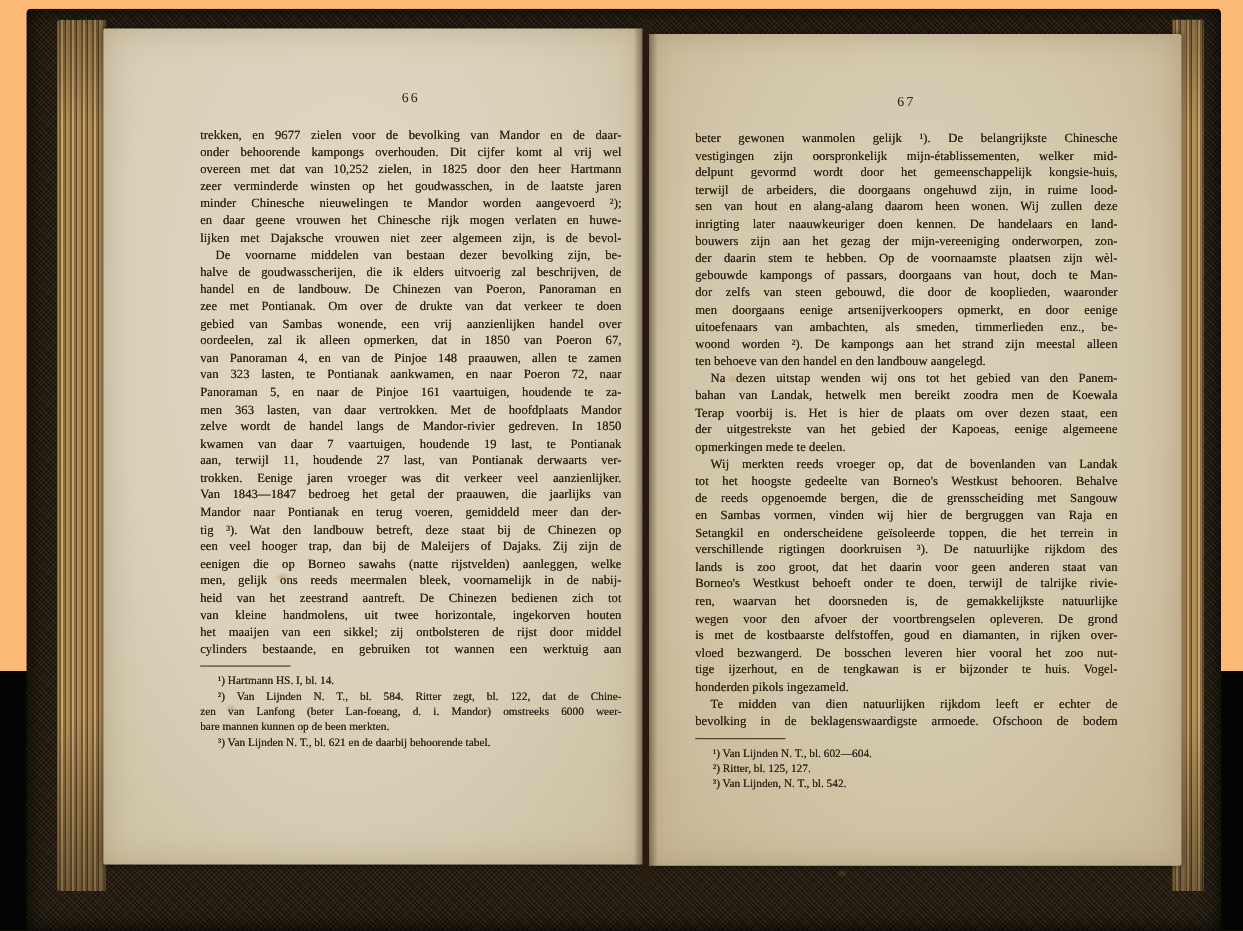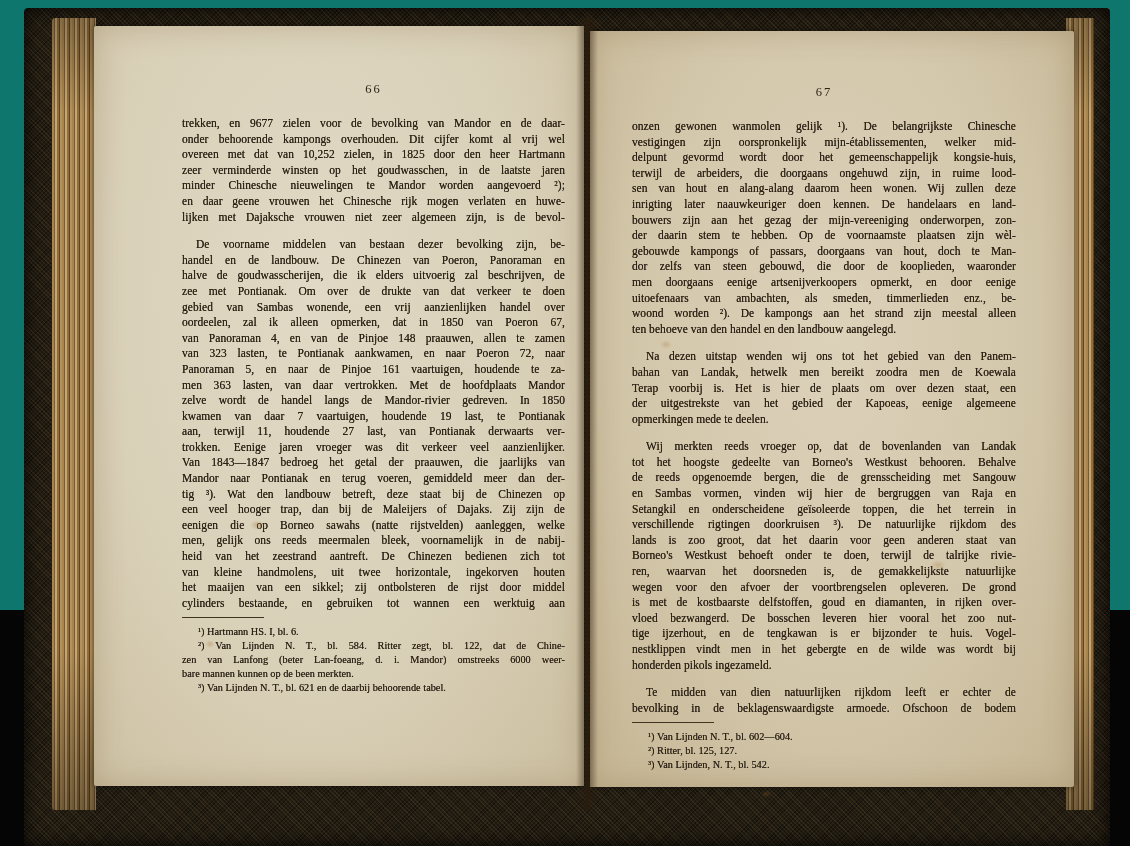--- a/index.html
+++ b/index.html
@@ -1,21 +1,21 @@
 <!DOCTYPE html>
 <html><head>
 <meta charset="utf-8">
 <style>
   html,body { margin:0; padding:0; }
   body {
     width:1130px; height:846px; overflow:hidden;
     background:#050505;
     font-family:"Liberation Serif","DejaVu Serif",serif;
   }
-  .photo { position:relative; width:1130px; height:610px; background:#0f766e; }
+  .photo { position:relative; width:1130px; height:610px; background:#fdba74; }
 
   
   .cover {
     position:absolute; left:24px; top:8px; width:1086px; height:838px;
     background:
       repeating-linear-gradient(45deg, rgba(125,104,62,.20) 0 1px, transparent 1px 3px),
       repeating-linear-gradient(-45deg, rgba(0,0,0,.38) 0 1px, transparent 1px 3px),
       #221c12;
     border-radius:4px;
     box-shadow:0 0 18px rgba(0,0,0,.9) inset;
@@ -66,21 +66,21 @@
     margin-bottom:19px; color:#2b2114;
   }
 
   .tline {
     font-size:11.5px; line-height:15.6px; white-space:nowrap;
     text-align:justify; text-align-last:justify;
     letter-spacing:.05px;
     text-shadow:0 0 .45px rgba(43,33,20,.85);
   }
   .tline.endline { text-align-last:left; }
-  .tline.indent  { text-indent:14px;margin-top:12px; }
+  .tline.indent  { text-indent:14px; }
 
   .fn-rule {
     width:82px; border:0; border-top:1.2px solid #40331f;
     margin:6px 0 7px 0;
   }
   .fline {
     font-size:10.3px; line-height:13.8px; white-space:nowrap;
     text-align:justify; text-align-last:justify;
     text-shadow:0 0 .4px rgba(43,33,20,.8);
   }
@@ -113,22 +113,22 @@
       <div class="pagenum">66</div>
       <div class="text-body">
           <div class="tline">trekken, en 9677 zielen voor de bevolking van Mandor en de daar-</div>
           <div class="tline">onder behoorende kampongs overhouden.  Dit cijfer komt al vrij wel</div>
           <div class="tline">overeen met dat van 10,252 zielen, in 1825 door den heer Hartmann</div>
           <div class="tline">zeer verminderde winsten op het goudwasschen, in de laatste jaren</div>
           <div class="tline">minder Chinesche nieuwelingen te Mandor worden aangevoerd ²);</div>
           <div class="tline">en daar geene vrouwen het Chinesche rijk mogen verlaten en huwe-</div>
           <div class="tline">lijken met Dajaksche vrouwen niet zeer algemeen zijn, is de bevol-</div>
           <div class="tline indent">De voorname middelen van bestaan dezer bevolking zijn, be-</div>
+          <div class="tline">halve de goudwasscherijen, die ik elders uitvoerig zal beschrijven, de</div>
           <div class="tline">handel en de landbouw.  De Chinezen van Poeron, Panoraman en</div>
-          <div class="tline">halve de goudwasscherijen, die ik elders uitvoerig zal beschrijven, de</div>
           <div class="tline">zee met Pontianak.  Om over de drukte van dat verkeer te doen</div>
           <div class="tline">gebied van Sambas wonende, een vrij aanzienlijken handel over</div>
           <div class="tline">oordeelen, zal ik alleen opmerken, dat in 1850 van Poeron 67,</div>
           <div class="tline">van Panoraman 4, en van de Pinjoe 148 praauwen, allen te zamen</div>
           <div class="tline">van 323 lasten, te Pontianak aankwamen, en naar Poeron 72, naar</div>
           <div class="tline">Panoraman 5, en naar de Pinjoe 161 vaartuigen, houdende te za-</div>
           <div class="tline">men 363 lasten, van daar vertrokken.  Met de hoofdplaats Mandor</div>
           <div class="tline">zelve wordt de handel langs de Mandor-rivier gedreven.  In 1850</div>
           <div class="tline">kwamen van daar 7 vaartuigen, houdende 19 last, te Pontianak</div>
           <div class="tline">aan, terwijl 11, houdende 27 last, van Pontianak derwaarts ver-</div>
@@ -139,34 +139,34 @@
           <div class="tline">een veel hooger trap, dan bij de Maleijers of Dajaks.  Zij zijn de</div>
           <div class="tline">eenigen die op Borneo sawahs (natte rijstvelden) aanleggen, welke</div>
           <div class="tline">men, gelijk ons reeds meermalen bleek, voornamelijk in de nabij-</div>
           <div class="tline">heid van het zeestrand aantreft.  De Chinezen bedienen zich tot</div>
           <div class="tline">van kleine handmolens, uit twee horizontale, ingekorven houten</div>
           <div class="tline">het maaijen van een sikkel; zij ontbolsteren de rijst door middel</div>
           <div class="tline">cylinders bestaande, en gebruiken tot wannen een werktuig aan</div>
         </div>
       <hr class="fn-rule">
       <div class="footnotes">
-          <div class="fline fstart endline">¹)  Hartmann HS. I, bl. 6.</div>
+          <div class="fline fstart endline">¹)  Hartmann HS. I, bl. 14.</div>
           <div class="fline fstart">²)  Van Lijnden N. T., bl. 584.  Ritter zegt, bl. 122, dat de Chine-</div>
           <div class="fline">zen van Lanfong (beter Lan-foeang, d. i. Mandor) omstreeks 6000 weer-</div>
           <div class="fline endline">bare mannen kunnen op de been merkten.</div>
           <div class="fline fstart endline">³)  Van Lijnden N. T., bl. 621 en de daarbij behoorende tabel.</div>
         </div>
     </div>
   </div>
 
   <div class="page right">
     <div class="text-col">
       <div class="pagenum">67</div>
       <div class="text-body">
-          <div class="tline">onzen gewonen wanmolen gelijk ¹).  De belangrijkste Chinesche</div>
+          <div class="tline">beter gewonen wanmolen gelijk ¹).  De belangrijkste Chinesche</div>
           <div class="tline">vestigingen zijn oorspronkelijk mijn-établissementen, welker mid-</div>
           <div class="tline">delpunt gevormd wordt door het gemeenschappelijk kongsie-huis,</div>
           <div class="tline">terwijl de arbeiders, die doorgaans ongehuwd zijn, in ruime lood-</div>
           <div class="tline">sen van hout en alang-alang daarom heen wonen.  Wij zullen deze</div>
           <div class="tline">inrigting later naauwkeuriger doen kennen.  De handelaars en land-</div>
           <div class="tline">bouwers zijn aan het gezag der mijn-vereeniging onderworpen, zon-</div>
           <div class="tline">der daarin stem te hebben.  Op de voornaamste plaatsen zijn wèl-</div>
           <div class="tline">gebouwde kampongs of passars, doorgaans van hout, doch te Man-</div>
           <div class="tline">dor zelfs van steen gebouwd, die door de kooplieden, waaronder</div>
           <div class="tline">men doorgaans eenige artsenijverkoopers opmerkt, en door eenige</div>
@@ -184,21 +184,20 @@
           <div class="tline">en Sambas vormen, vinden wij hier de bergruggen van Raja en</div>
           <div class="tline">Setangkil en onderscheidene geïsoleerde toppen, die het terrein in</div>
           <div class="tline">verschillende rigtingen doorkruisen ³).  De natuurlijke rijkdom des</div>
           <div class="tline">lands is zoo groot, dat het daarin voor geen anderen staat van</div>
           <div class="tline">Borneo's Westkust behoeft onder te doen, terwijl de talrijke rivie-</div>
           <div class="tline">ren, waarvan het doorsneden is, de gemakkelijkste natuurlijke</div>
           <div class="tline">wegen voor den afvoer der voortbrengselen opleveren.  De grond</div>
           <div class="tline">is met de kostbaarste delfstoffen, goud en diamanten, in rijken over-</div>
           <div class="tline">vloed bezwangerd.  De bosschen leveren hier vooral het zoo nut-</div>
           <div class="tline">tige ijzerhout, en de tengkawan is er bijzonder te huis.  Vogel-</div>
-          <div class="tline">nestklippen vindt men in het gebergte en de wilde was wordt bij</div>
           <div class="tline endline">honderden pikols ingezameld.</div>
           <div class="tline indent">Te midden van dien natuurlijken rijkdom leeft er echter de</div>
           <div class="tline">bevolking in de beklagenswaardigste armoede.   Ofschoon de bodem</div>
         </div>
       <hr class="fn-rule">
       <div class="footnotes">
           <div class="fline fstart endline">¹)  Van Lijnden N. T., bl. 602—604.</div>
           <div class="fline fstart endline">²)  Ritter, bl. 125, 127.</div>
           <div class="fline fstart endline">³)  Van Lijnden, N. T., bl. 542.</div>
         </div>

